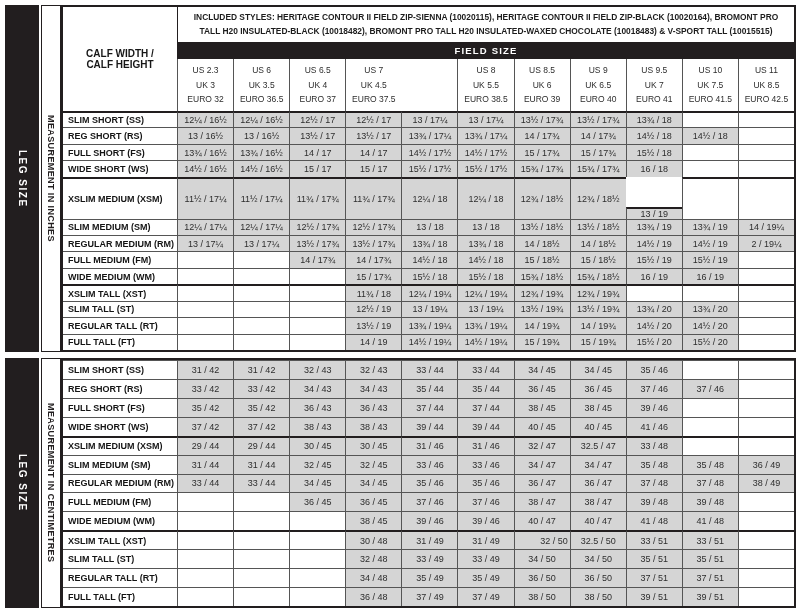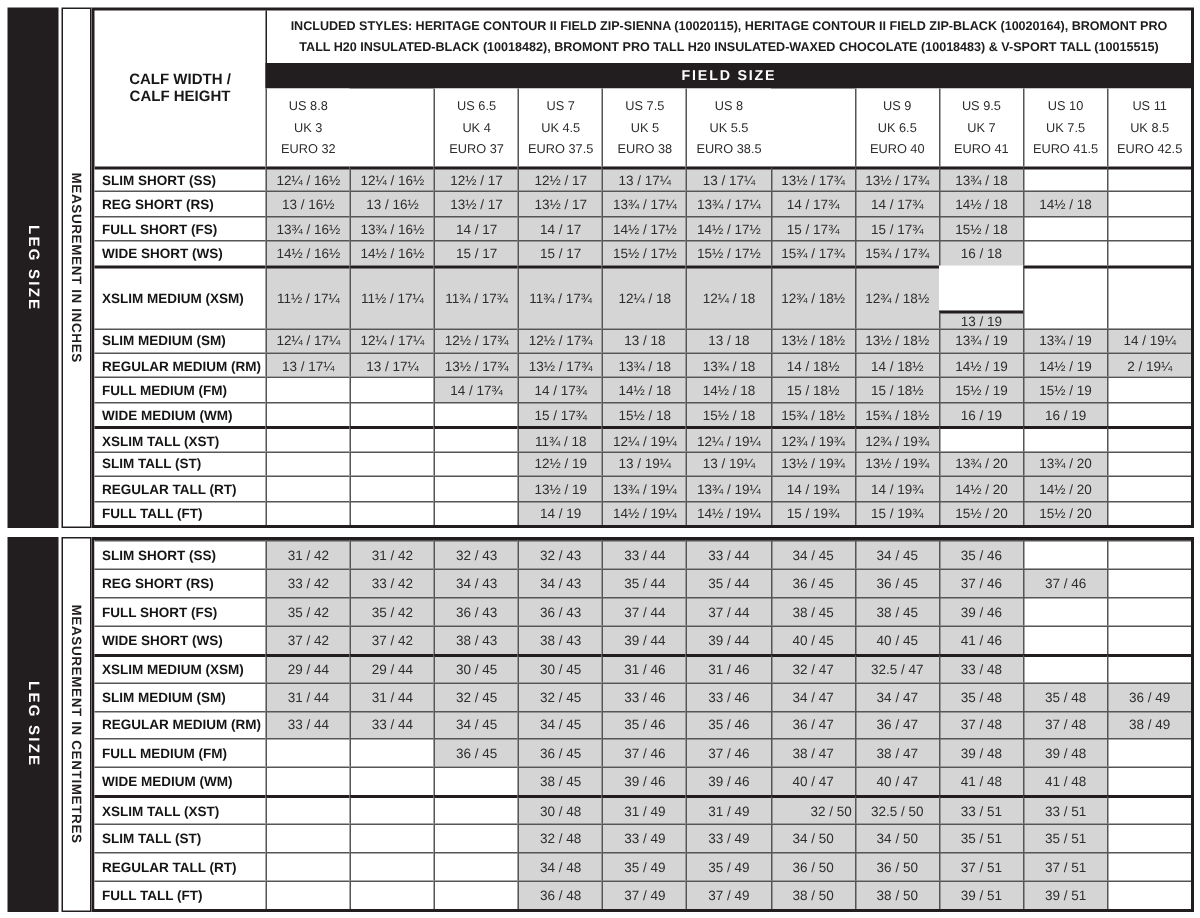--- a/index.html
+++ b/index.html
@@ -35,43 +35,48 @@
       <span class="vtext">LEG SIZE</span>
     </div>
     <div class="measure">
       <span class="vtext">MEASUREMENT IN INCHES</span>
     </div>
     <div class="table" id="grid-inches">
       <div class="corner">CALF WIDTH / CALF HEIGHT</div>
       <div class="included">INCLUDED STYLES: HERITAGE CONTOUR II FIELD ZIP-SIENNA (10020115), HERITAGE CONTOUR II FIELD ZIP-BLACK (10020164), BROMONT PRO TALL H20 INSULATED-BLACK (10018482), BROMONT PRO TALL H20 INSULATED-WAXED CHOCOLATE (10018483) &amp; V-SPORT TALL (10015515)</div>
       <div class="footsize">FIELD SIZE</div>
     <div class="c hdr" style="grid-row:3;grid-column:2;">
-          <span>US 8.8</span>
+          <span>US 2.3</span>
           <span>UK 3</span>
           <span>EURO 32</span>
+        </div>
+        <div class="c hdr" style="grid-row:3;grid-column:3;">
+          <span>US 6</span>
+          <span>UK 3.5</span>
+          <span>EURO 36.5</span>
         </div>
         <div class="c hdr" style="grid-row:3;grid-column:4;">
           <span>US 6.5</span>
           <span>UK 4</span>
           <span>EURO 37</span>
         </div>
         <div class="c hdr" style="grid-row:3;grid-column:5;">
           <span>US 7</span>
           <span>UK 4.5</span>
           <span>EURO 37.5</span>
         </div>
-        <div class="c hdr" style="grid-row:3;grid-column:6;">
-          <span>US 7.5</span>
-          <span>UK 5</span>
-          <span>EURO 38</span>
-        </div>
         <div class="c hdr" style="grid-row:3;grid-column:7;">
           <span>US 8</span>
           <span>UK 5.5</span>
           <span>EURO 38.5</span>
+        </div>
+        <div class="c hdr" style="grid-row:3;grid-column:8;">
+          <span>US 8.5</span>
+          <span>UK 6</span>
+          <span>EURO 39</span>
         </div>
         <div class="c hdr" style="grid-row:3;grid-column:9;">
           <span>US 9</span>
           <span>UK 6.5</span>
           <span>EURO 40</span>
         </div>
         <div class="c hdr" style="grid-row:3;grid-column:10;">
           <span>US 9.5</span>
           <span>UK 7</span>
           <span>EURO 41</span>

